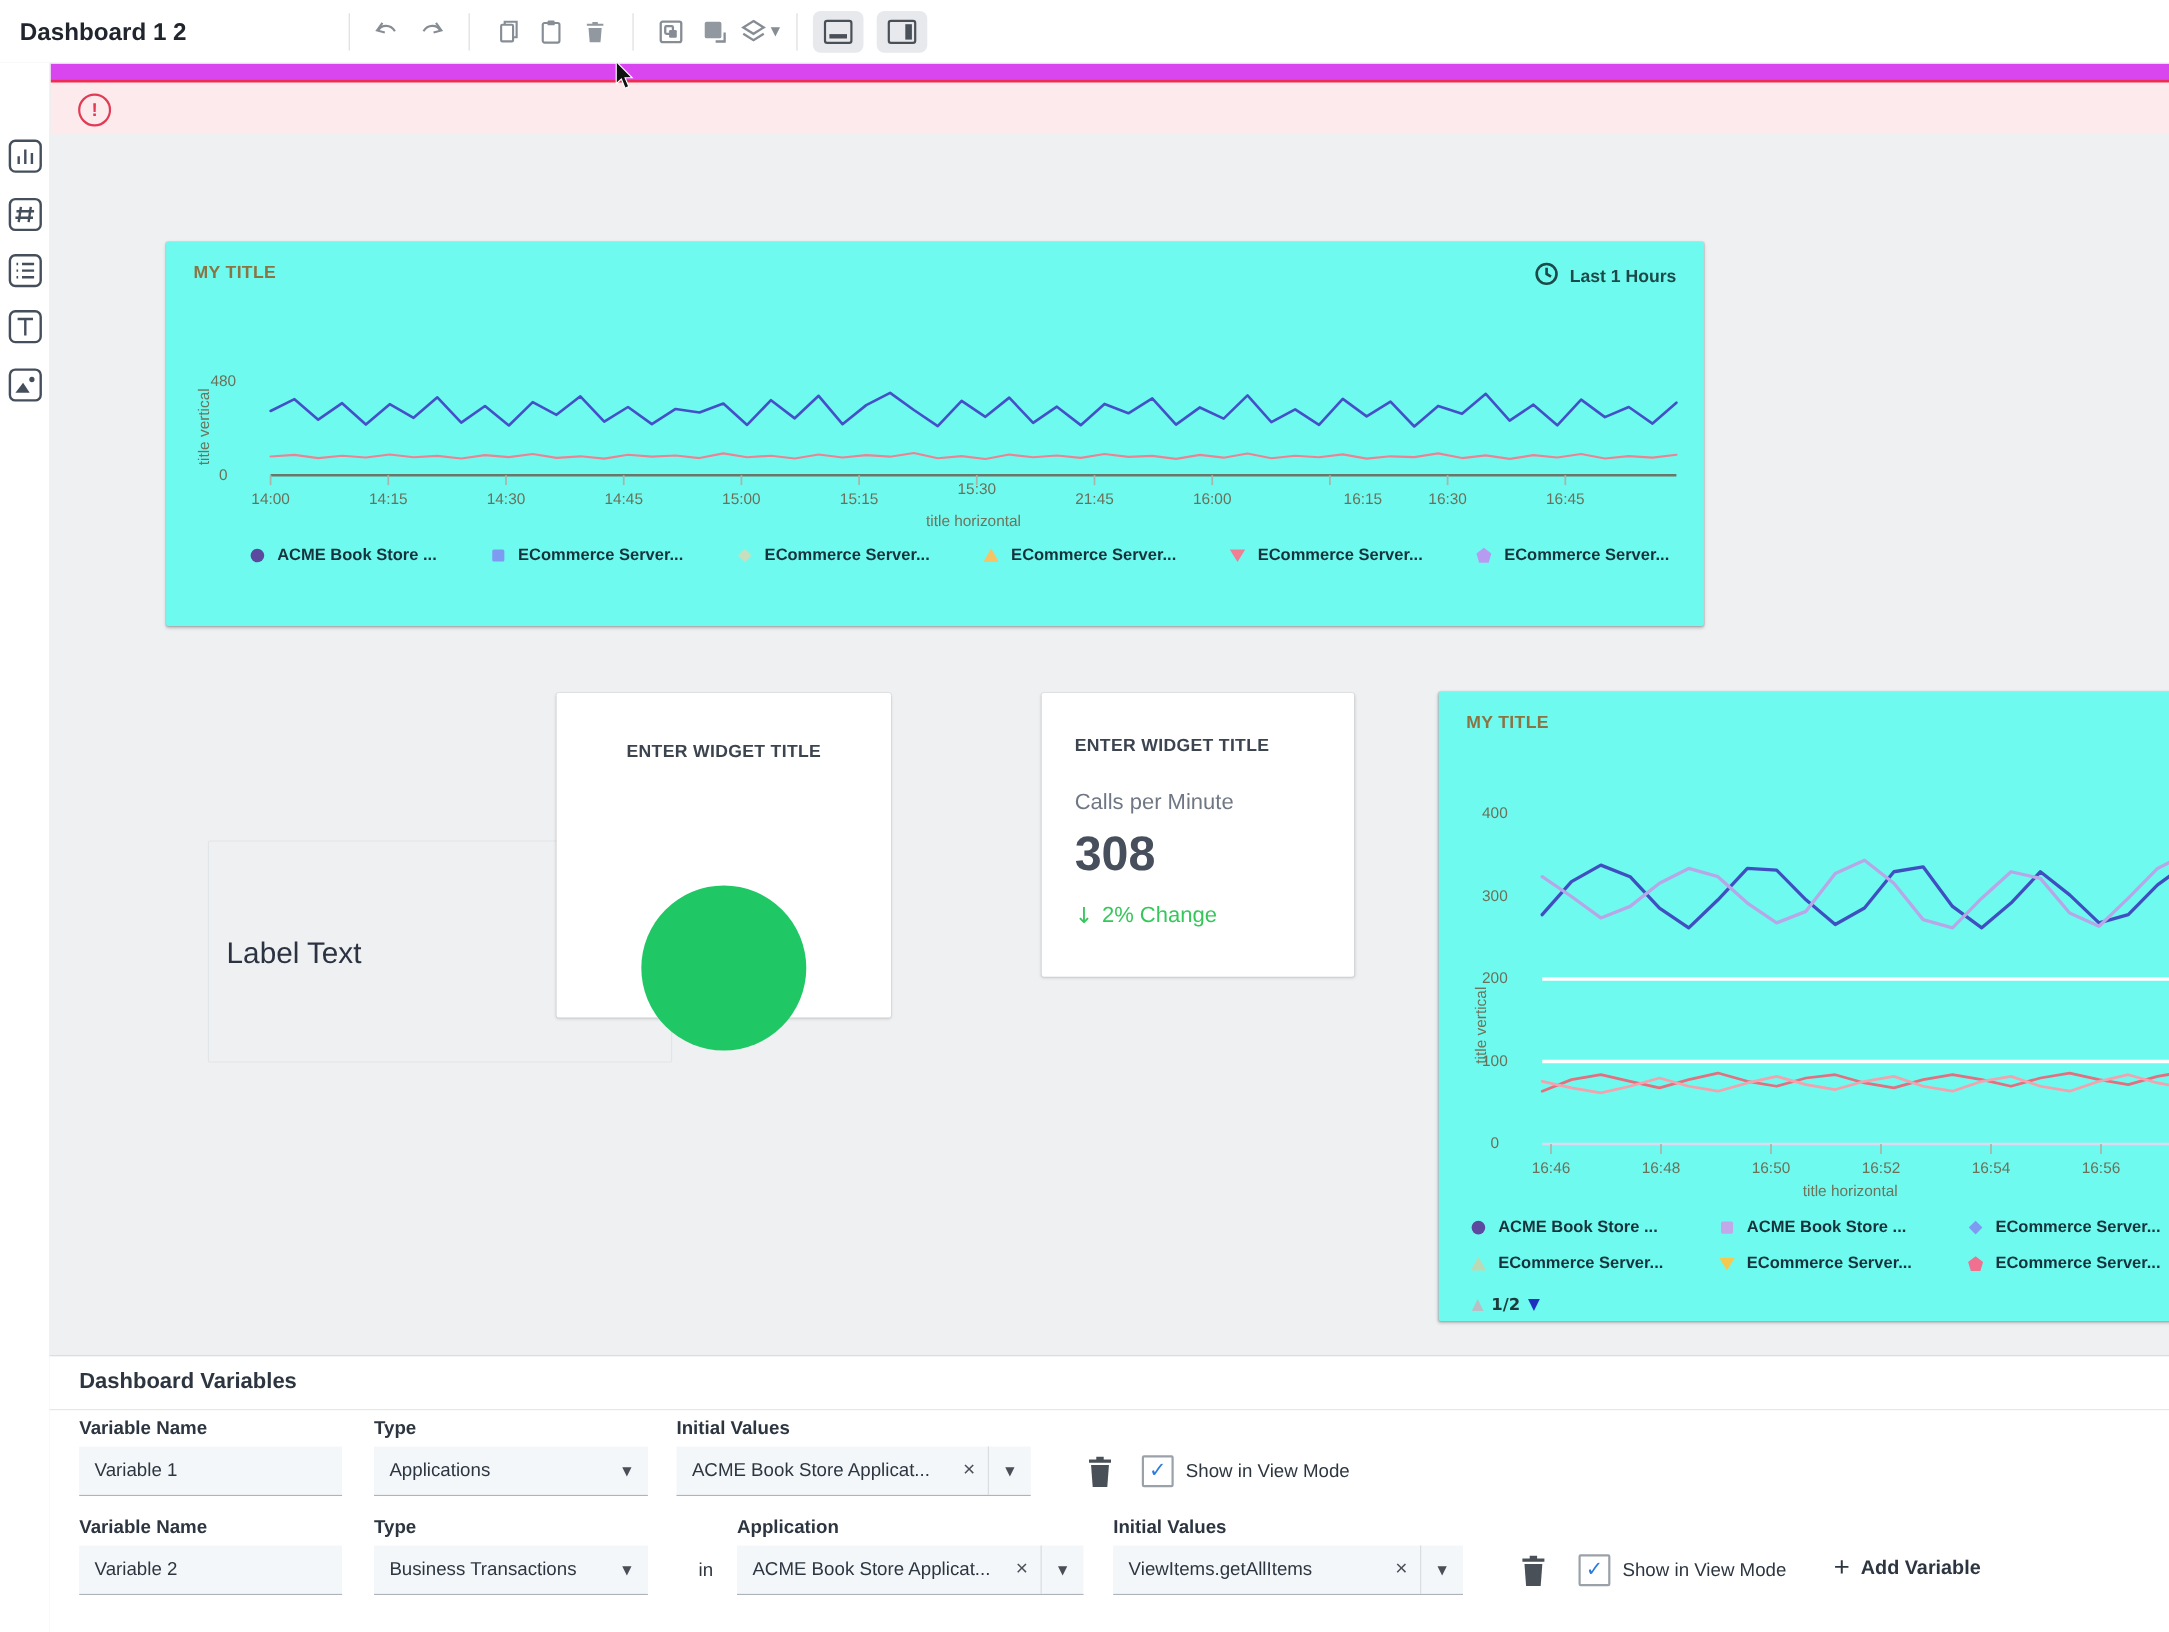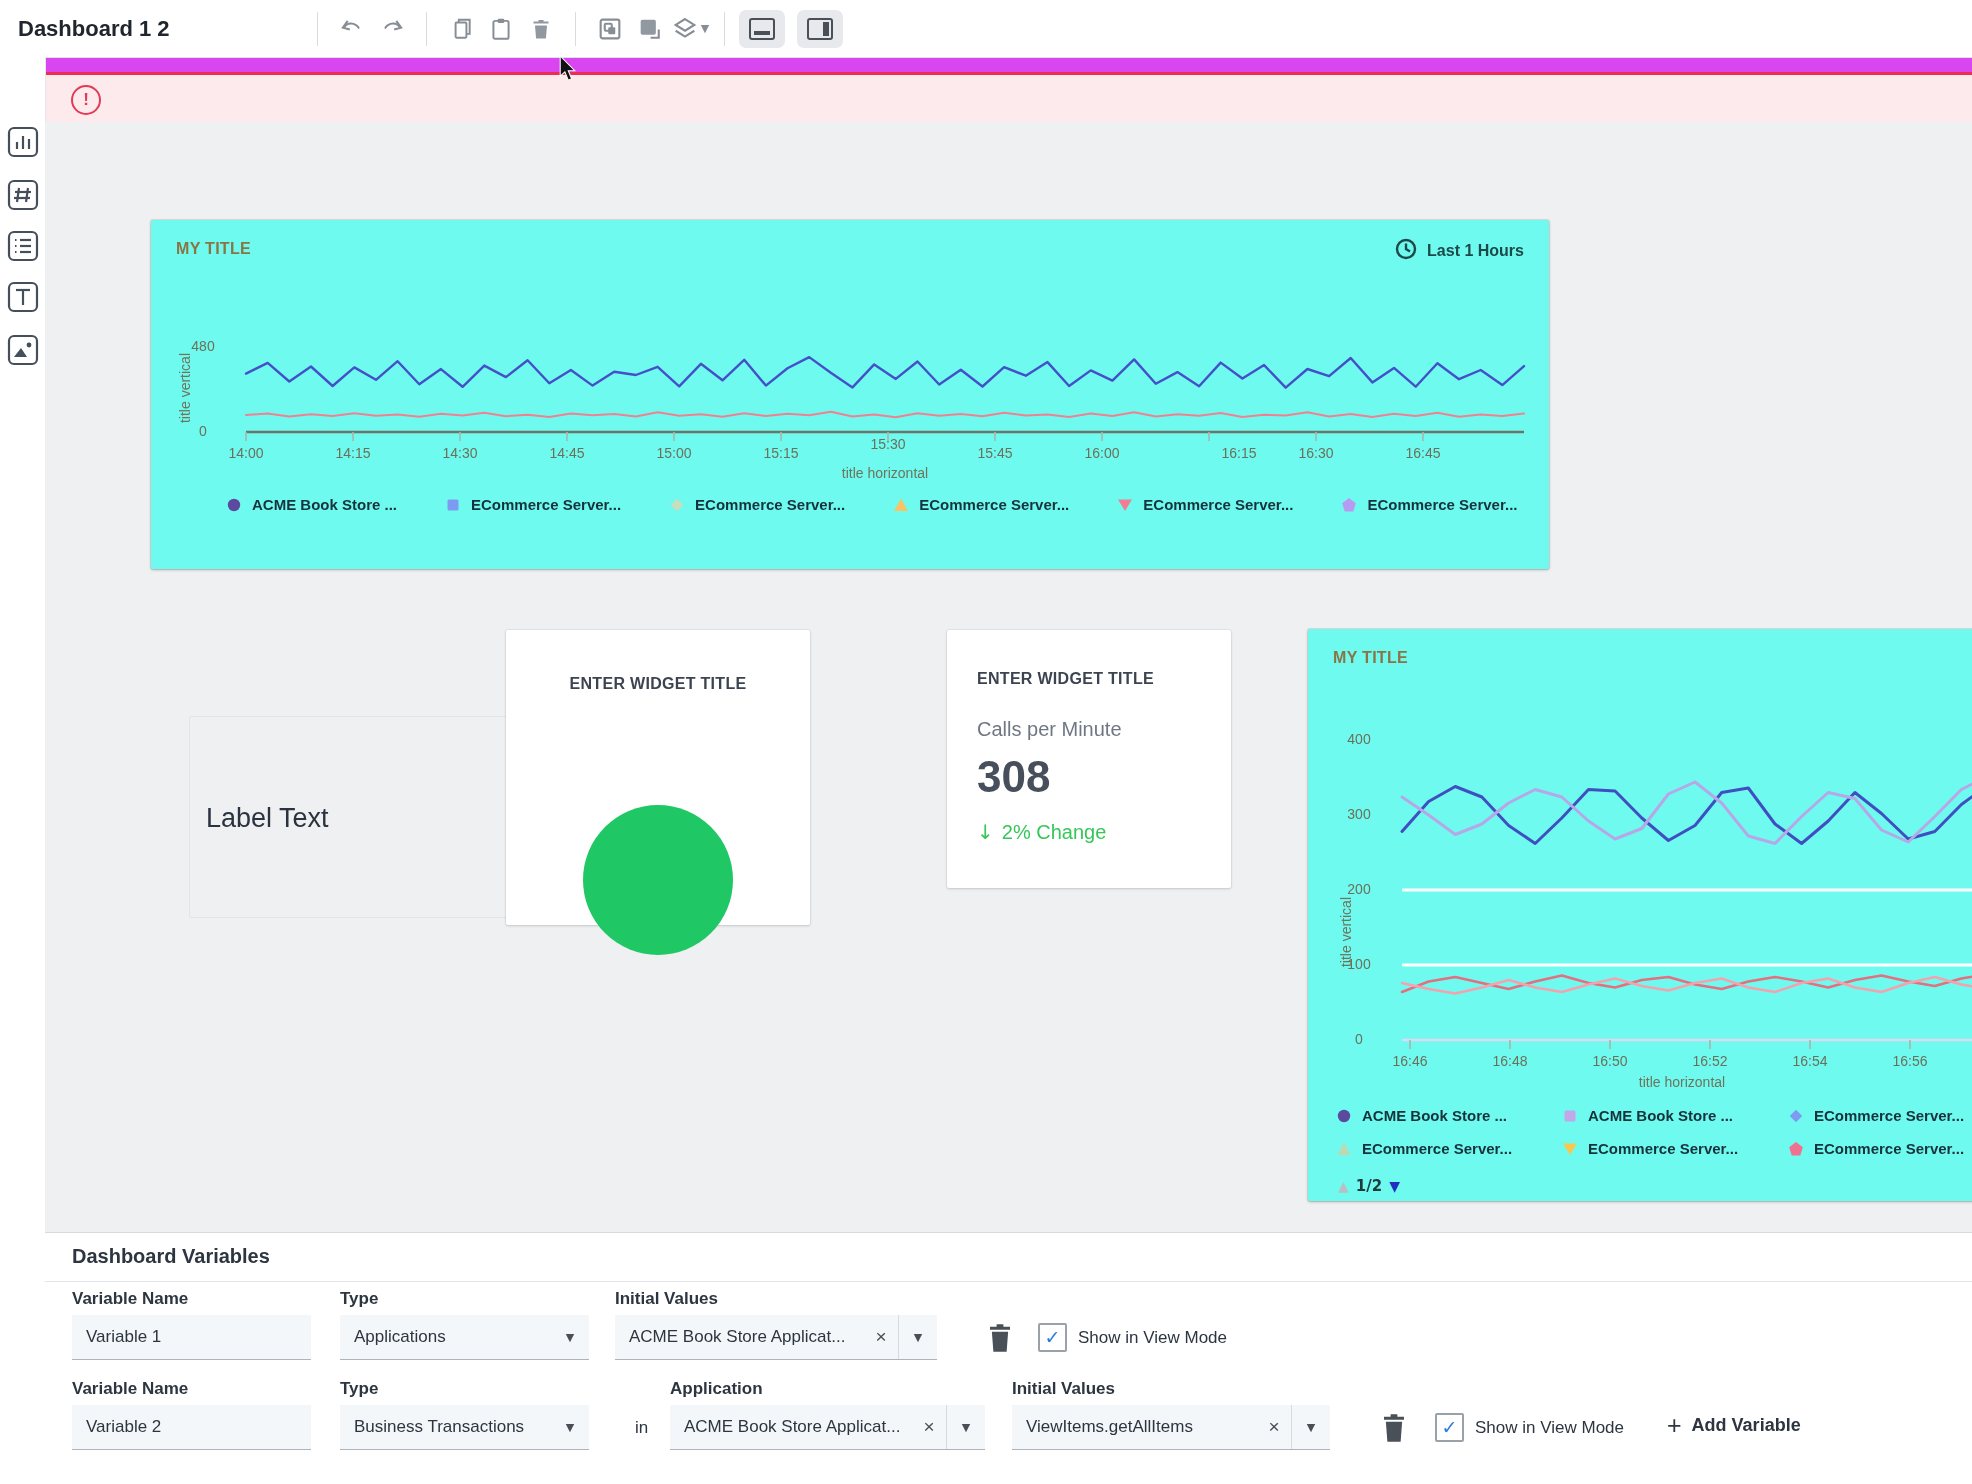--- a/index.html
+++ b/index.html
@@ -230,21 +230,21 @@
       </div>
       <div class="axis-label ylabel" style="left:-21px;top:160px;width:110px;">title vertical</div>
       <div class="chart-box">
           <div class="xtick" style="left: 95px; top: 225px;">14:00</div>
           <div class="xtick" style="left: 202px; top: 225px;">14:15</div>
           <div class="xtick" style="left: 309px; top: 225px;">14:30</div>
           <div class="xtick" style="left: 416px; top: 225px;">14:45</div>
           <div class="xtick" style="left: 523px; top: 225px;">15:00</div>
           <div class="xtick" style="left: 630px; top: 225px;">15:15</div>
           <div class="xtick" style="left: 737px; top: 216px;">15:30</div>
-          <div class="xtick" style="left: 844px; top: 225px;">15:45</div>
+          <div class="xtick" style="left: 844px; top: 225px;">21:45</div>
           <div class="xtick" style="left: 951px; top: 225px; text-align: center;">16:00</div>
           <div class="xtick" style="left: 1088px; top: 225px;">16:15</div>
           <div class="xtick" style="left: 1165px; top: 225px;">16:30</div>
           <div class="xtick" style="left: 1272px; top: 225px;">16:45</div>
           <div class="ytick" style="left: 23px; width: 58px; top: 118px;">480</div>
           <div class="ytick" style="left: 23px; width: 58px; top: 203px;">0</div>
           <svg width="1398" height="349">
             <line x1="95" x2="1373" y1="212" y2="212" stroke="#6d7568" stroke-width="2.4"></line>
             <line x1="95" x2="95" y1="212" y2="221" stroke="#a9b4ab" stroke-width="1.6"></line>
             <line x1="202" x2="202" y1="212" y2="221" stroke="#a9b4ab" stroke-width="1.6"></line>
@@ -296,21 +296,21 @@
           </div>
           <div class="legend-item">
             <svg width="16" height="16" viewBox="0 0 16 16">
               <polygon points="8,1 14.8,6.2 12.3,14.5 3.7,14.5 1.2,6.2" fill="#b79bf0"></polygon>
             </svg>
             <span>ECommerce Server...</span>
           </div>
         </div>
     </div>
 
-    <div class="label-box" style="left:144px;top:594px;width:420px;height:200px;">
+    <div class="label-box" style="left:144px;top:642px;width:420px;height:200px;">
       <div class="label-text">Label Text</div>
     </div>
 
     <div class="widget white-card" style="left:461px;top:508px;width:304px;height:295px;">
       <div class="card-title">ENTER WIDGET TITLE</div>
       <div class="pie-circle" style="background: rgb(31, 200, 100);"></div>
     </div>
 
     <div class="widget white-card" style="left:902px;top:508px;width:284px;height:258px;">
       <div class="metric-title">ENTER WIDGET TITLE</div>

